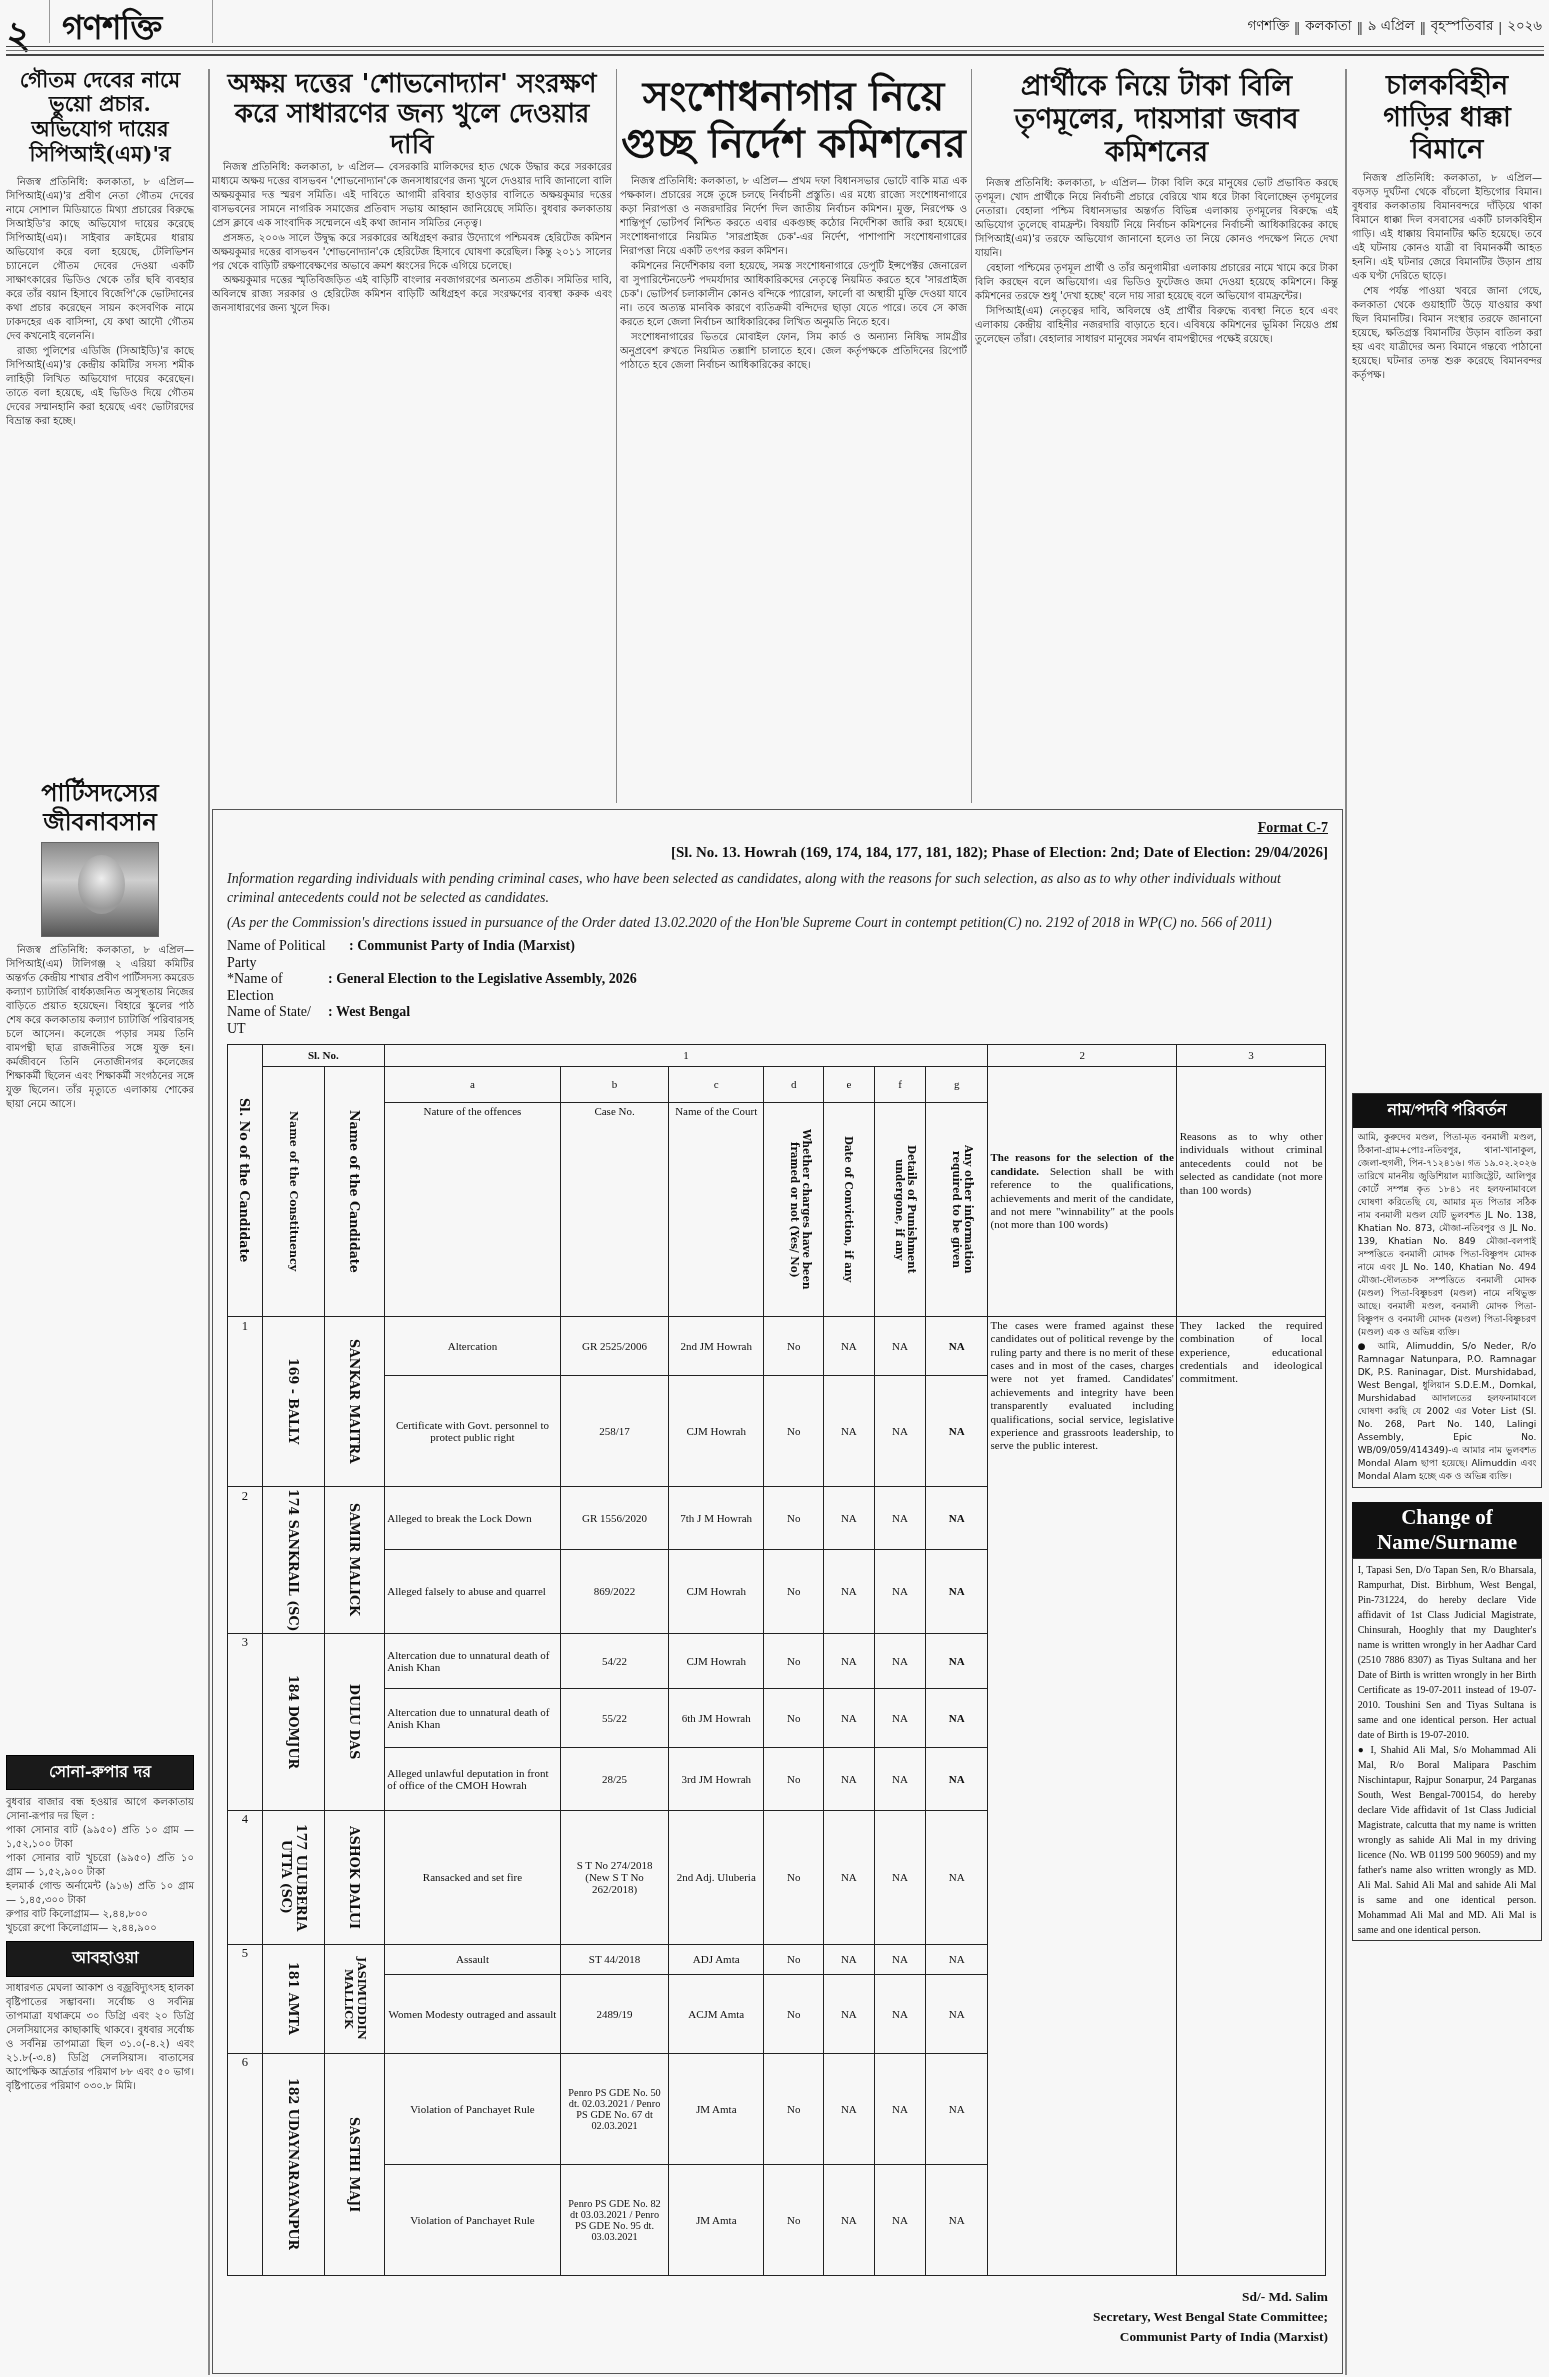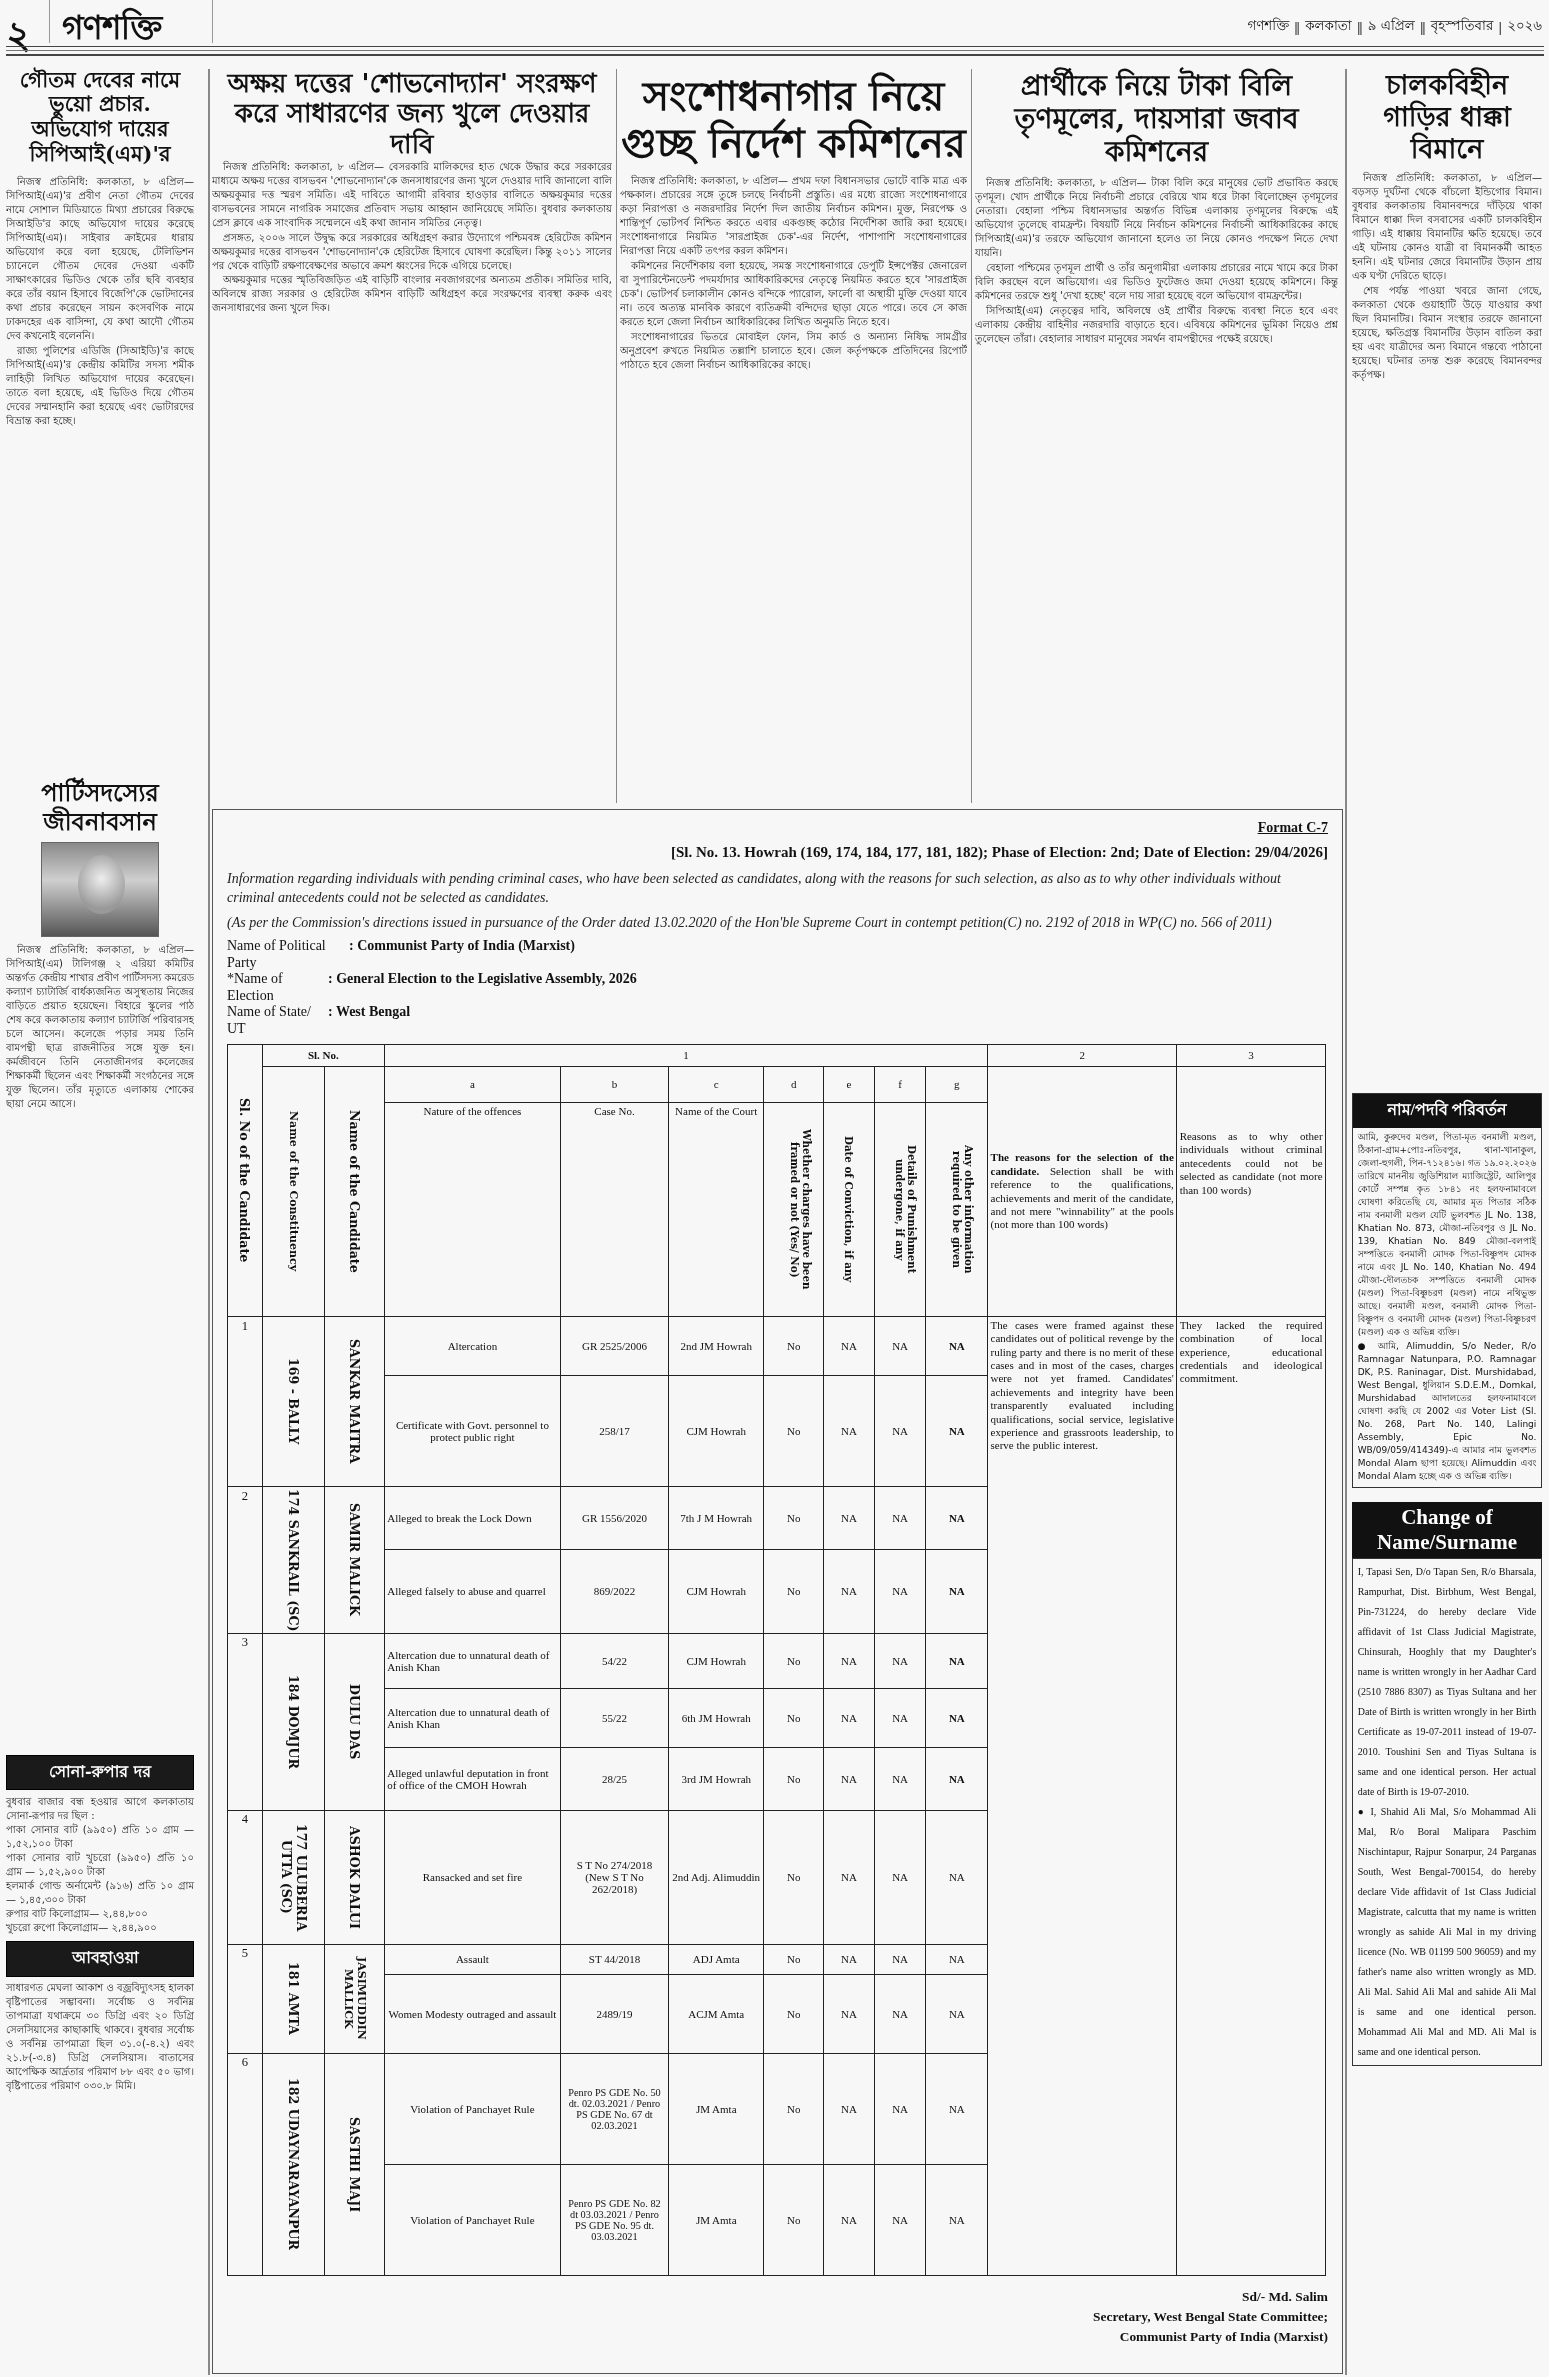--- a/index.html
+++ b/index.html
@@ -30,21 +30,21 @@
   .photo::after { content: ""; position: absolute; left: 36px; top: 12px; width: 47px; height: 59px; border-radius: 50%; background: radial-gradient(circle at 50% 40%, #eee, #999 70%); }
   .box-title { background: #1a1a1a; color: #fff; text-align: center; font-weight: bold; font-size: 16px; padding: 3.2px 0; margin: 6.3px 0 4.7px; border: 0.8px solid #000; }
 
   
   #col-a { left: 212px; width: 400px; }
   #col-b { left: 620px; width: 347px; }
   #col-c { left: 975px; width: 363px; }
   #col-right { left: 1352px; width: 190px; }
 
   
-  .classified { border: 0.8px solid #333; padding: 3.2px 4.7px; font-size: 10px; line-height: 20px; font-family: "Liberation Serif", serif; text-align: justify; }
+  .classified { border: 0.8px solid #333; padding: 3.2px 4.7px; font-size: 10px; line-height: 15px; font-family: "Liberation Serif", serif; text-align: justify; }
   .classified-title { background: #111; color: #fff; text-align: center; font-weight: bold; font-family: "Liberation Serif", serif; }
 
   
   #ad { position: absolute; left: 212px; top: 809px; width: 1131px; height: 1565px; border: 0.8px solid #555; padding: 0 14px; font-family: "Liberation Serif", serif; }
   .format-tag { text-align: right; font-weight: bold; font-size: 14px; text-decoration: underline; margin-top: 9.5px; }
   .sl-line { text-align: right; font-weight: bold; font-size: 15px; margin-top: 8px; }
   .intro { font-style: italic; font-size: 14px; line-height: 19px; margin-top: 8px; color: #222; }
   .meta-row { font-size: 14px; line-height: 16.6px; display: flex; }
   .meta-row .k { width: 122px; }
   .meta-row .v { font-weight: bold; }
@@ -337,21 +337,21 @@
       <tr style="height:134px">
         <td style="vertical-align:top; font-size:12.6px">4</td>
         <td>
             <div class="vert bold" style="white-space:normal; height:122px">177 ULUBERIA UTTA (SC)</div>
           </td>
         <td>
             <div class="vert bold">ASHOK DALUI</div>
           </td>
         <td>Ransacked and set fire</td>
         <td>S T No 274/2018 (New S T No 262/2018)</td>
-        <td>2nd Adj. Alimuddin</td>
+        <td>2nd Adj. Uluberia</td>
         <td>No</td>
         <td>NA</td>
         <td>NA</td>
         <td>NA</td>
       </tr>
 
       <tr style="height:30px">
         <td rowspan="2" style="vertical-align:top; font-size:12.6px">5</td>
         <td rowspan="2">
             <div class="vert bold">181 AMTA</div>

